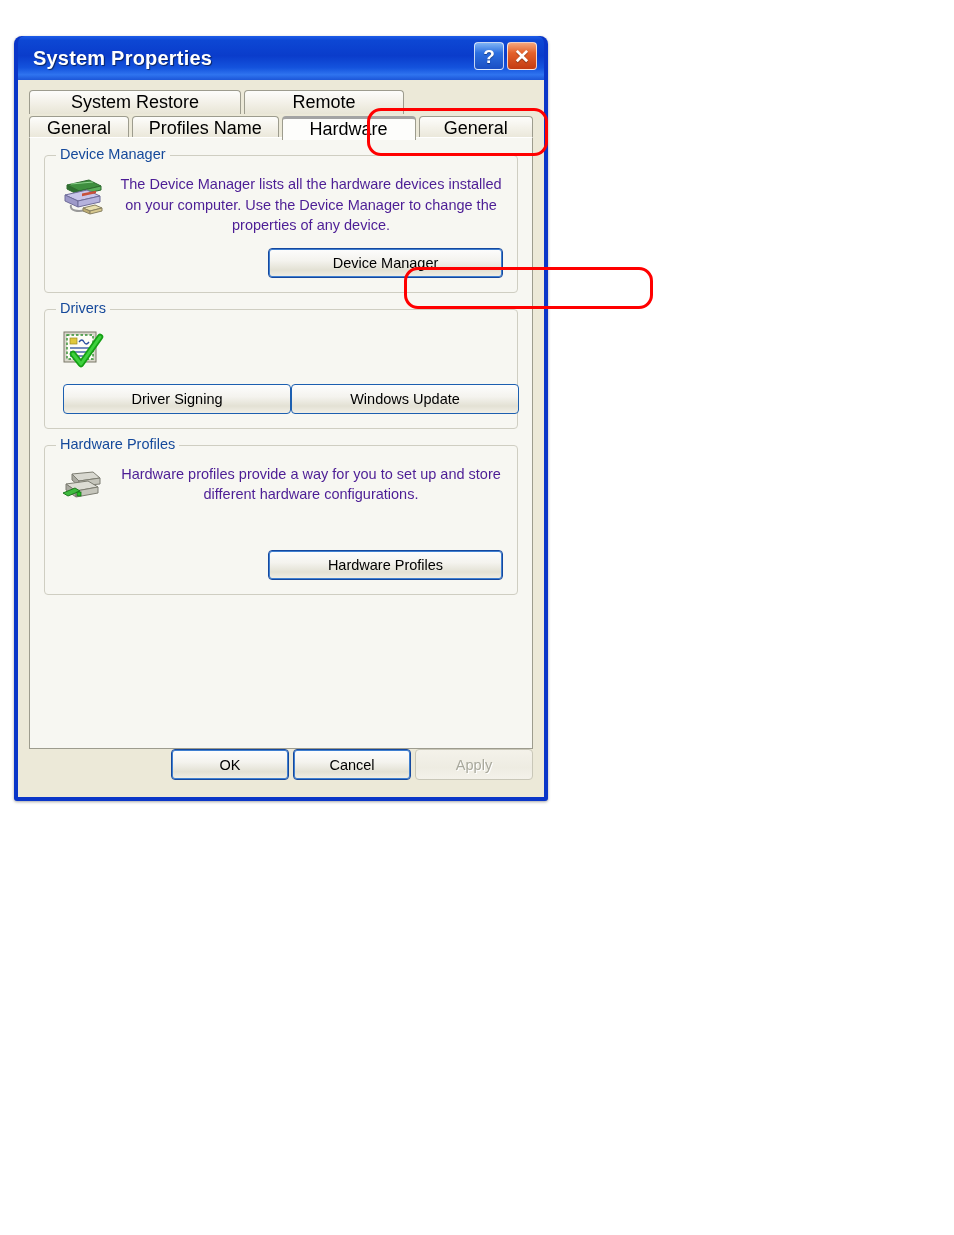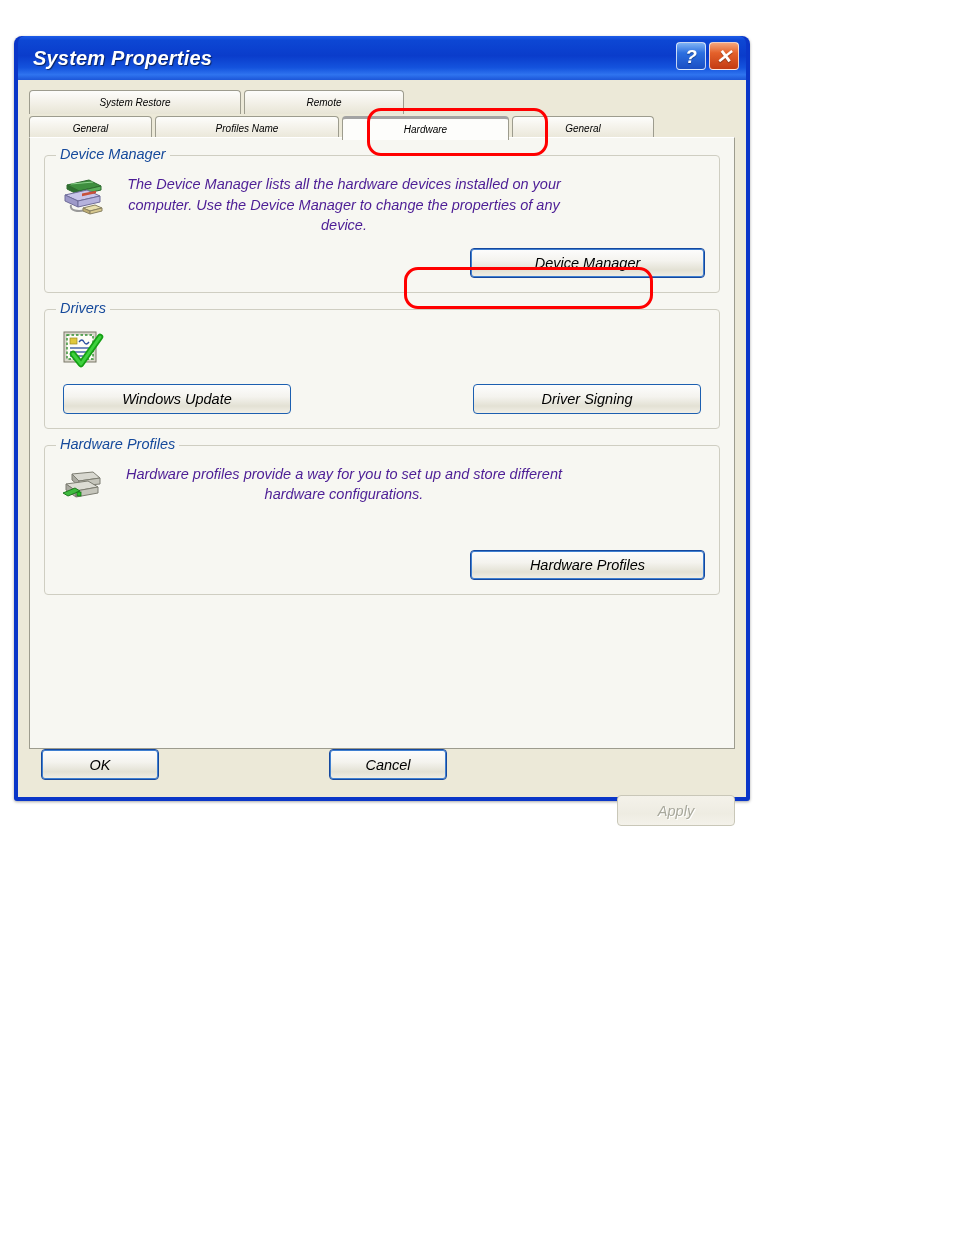--- a/index.html
+++ b/index.html
@@ -7,26 +7,25 @@
     margin: 0; padding: 0;
     width: 954px; height: 1235px;
     background: #ffffff;
     font-family: "Liberation Sans", sans-serif;
   }
 
   
   #dialog {
     position: absolute;
     left: 14px; top: 36px;
-    width: 736px; height: 765px;
+    width: 534px; height: 765px;
     background: #0A36C8;
     border-radius: 8px 8px 3px 3px;
     padding: 0 4px 4px 4px;
     box-shadow: 0 1px 3px rgba(0,0,0,0.35);
-    font-style: italic;
   }
 
   
   #titlebar {
     position: relative;
     height: 44px;
     border-radius: 7px 7px 0 0;
     background: linear-gradient(180deg,
         #1d5ce8 0%, #0d47d4 10%, #0a3ccb 45%,
         #1453dd 72%, #2f74ef 88%, #1c56d8 100%);
@@ -71,21 +70,21 @@
     position: relative;
   }
 
   
   #tabstrip { position: relative; height: 48px; }
   .tabrow { display: flex; gap: 3px; height: 24px; }
   .tab {
     position: relative;
     height: 24px;
     display: flex; align-items: center; justify-content: center;
-    font-size: 10px;
+    font-size: 18px;
     color: #000;
     border: 1px solid #9d9c8e;
     border-bottom: none;
     border-radius: 4px 4px 0 0;
     background: linear-gradient(180deg,#fdfdfb 0%, #f4f2ea 45%, #e8e5d6 100%);
     white-space: nowrap;
     padding: 0 10px;
   }
   .tab.selected {
     background: #fdfdfb;
@@ -151,28 +150,27 @@
   }
   .xpbtn.focused {
     border: 1px solid #15489e;
     box-shadow: 0 0 0 1px #3f7fd0 inset;
   }
   .xpbtn.disabled {
     color: #a8a89c;
     border: 1px solid #c9c7b8;
     text-shadow: 1px 1px 0 #ffffff;
     background: linear-gradient(180deg,#f4f2ea 0%, #eeece2 60%, #f4f2ea 100%);
-    margin-top: 46px;
   }
 
   
   #footer {
     position: absolute;
-    left: 22px; right: 10px; top: 668px;
-    display: flex; justify-content: space-between; gap: 12px;
+    left: 10px; right: 10px; top: 668px;
+    display: flex; justify-content: flex-end; gap: 4px;
   }
   #footer .xpbtn { min-width: 118px; height: 31px; }
 
   
   .annot {
     position: absolute;
     border: 3px solid #FF0000;
     border-radius: 14px;
     pointer-events: none;
     z-index: 40;
@@ -260,22 +258,22 @@
                 <path d="M20 16 q3 -4 5 0 q2 4 5 0" fill="none" stroke="#2b4fa0" stroke-width="1.3"></path>
                 <line x1="11" y1="22" x2="31" y2="22" stroke="#2b4fa0" stroke-width="1.3"></line>
                 <line x1="11" y1="26" x2="28" y2="26" stroke="#2b4fa0" stroke-width="1.3"></line>
                 <line x1="11" y1="30" x2="24" y2="30" stroke="#2b4fa0" stroke-width="1.3"></line>
                 <path d="M14 28 L22 38 L41 11" fill="none" stroke="#15a015" stroke-width="6.5" stroke-linecap="round" stroke-linejoin="round"></path>
                 <path d="M14 28 L22 38 L41 11" fill="none" stroke="#3ed13e" stroke-width="3" stroke-linecap="round" stroke-linejoin="round"></path>
               </svg>
             </span>
           </div>
           <div class="btnrow" style="justify-content:space-between; padding:0 4px">
+            <div class="xpbtn" style="min-width:228px">Driver Signing</div>
             <div class="xpbtn" style="min-width:228px">Windows Update</div>
-            <div class="xpbtn" style="min-width:228px">Driver Signing</div>
           </div>
         </div>
       </div>
 
       <div class="group">
         <div class="group-legend">Hardware Profiles</div>
         <div class="group-border">
           <div class="grow">
             <span class="gicon">
               <svg viewBox="0 0 46 46" width="46" height="46">

